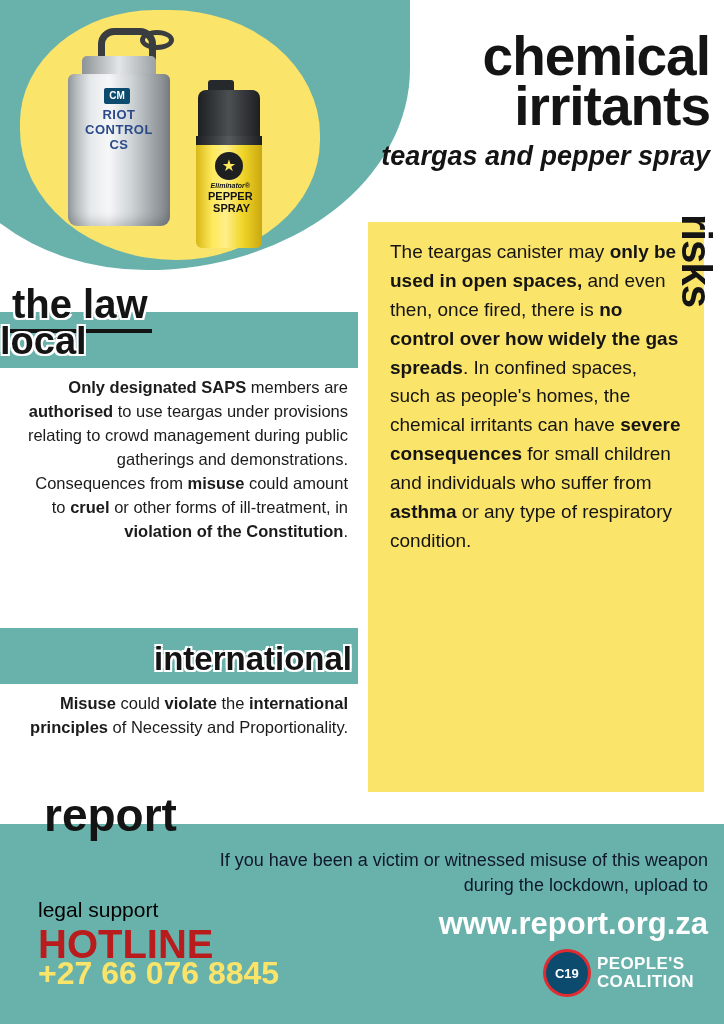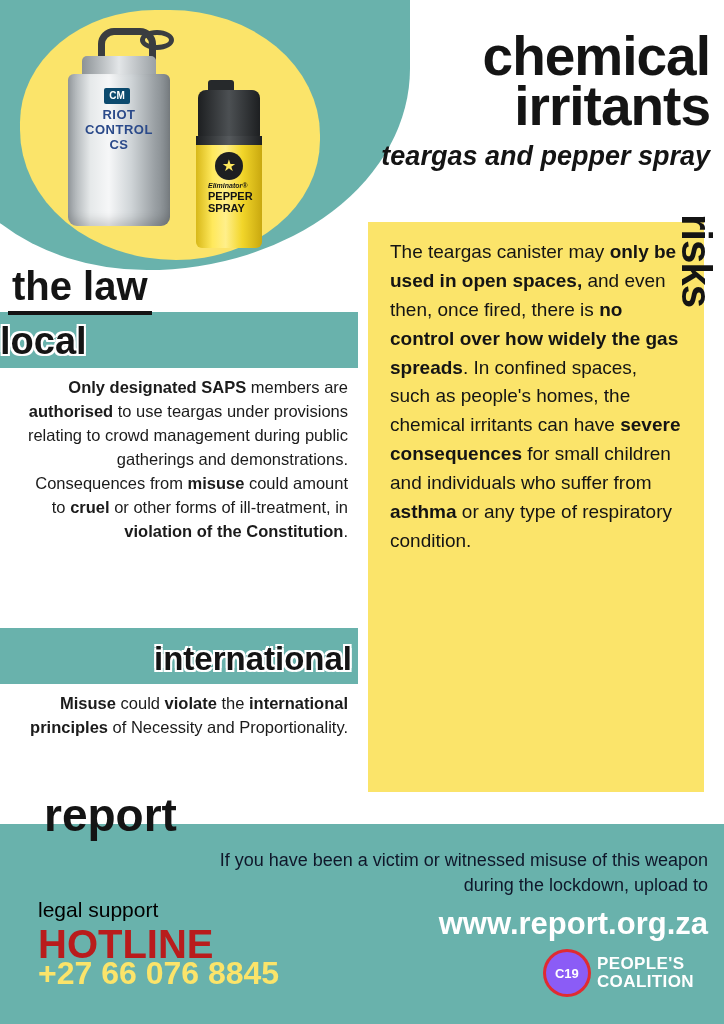--- a/index.html
+++ b/index.html
@@ -121,28 +121,28 @@
     background: linear-gradient(90deg,#1d1f21,#55595c,#1d1f21);
   }
   .spray-star {
     position:absolute; left: 23px; top: 62px;
     width: 28px; height: 28px; border-radius: 50%;
     background: #1d1f21; color:#ffe95c; font-size: 16px;
     line-height: 28px; text-align:center;
   }
   .spray-txt {
     position:absolute; left: 4px; top: 92px; width: 54px;
-    text-align:left; color:#141414; font-weight:bold;
+    text-align:right; color:#141414; font-weight:bold;
     font-size: 11px; line-height: 1.1; padding-left: 12px;
   }
   .spray-txt .small { font-size: 7px; font-style: italic; display:block; }
 
   
   .law-heading {
-    position:absolute; left: 8px; top: 264px; z-index: 6;
+    position:absolute; left: 8px; top: 282px; z-index: 6;
     font-size: 40px; font-weight: bold; color:#141414;
     letter-spacing: 0px;
     text-shadow: 2px 2px 0 #ffffff, -2px 2px 0 #ffffff, 2px -2px 0 #ffffff, -2px -2px 0 #ffffff;
     border-bottom: 4px solid #141414;
     padding: 0 4px 2px 4px;
   }
 
   .teal-band-local {
     position:absolute; left: 0; top: 312px; width: 358px; height: 56px;
     background:#69b2ac; z-index: 3;
@@ -218,21 +218,21 @@
   .hotline-number {
     position:absolute; left: 38px; top: 955px; z-index: 7;
     font-size: 32px; font-weight: bold; color:#fbe46a;
   }
   .logo {
     position:absolute; right: 30px; top: 952px; z-index: 7;
     display:flex; align-items:center; gap: 9px;
   }
   .logo-mark {
     width: 42px; height: 42px; border-radius: 50%;
-    background: #8b5cf6; color:#ffffff; font-size: 13px; font-weight:bold;
+    background: #0c4a6e; color:#ffffff; font-size: 13px; font-weight:bold;
     display:flex; align-items:center; justify-content:center;
     box-shadow: 0 0 0 3px #e02b31;
   }
   .logo-text { color:#ffffff; font-weight:bold; font-size:17px; line-height:1.05; letter-spacing:.4px; }
 
   b { font-weight: bold; }
 </style>
 </head>
 <body>
 

